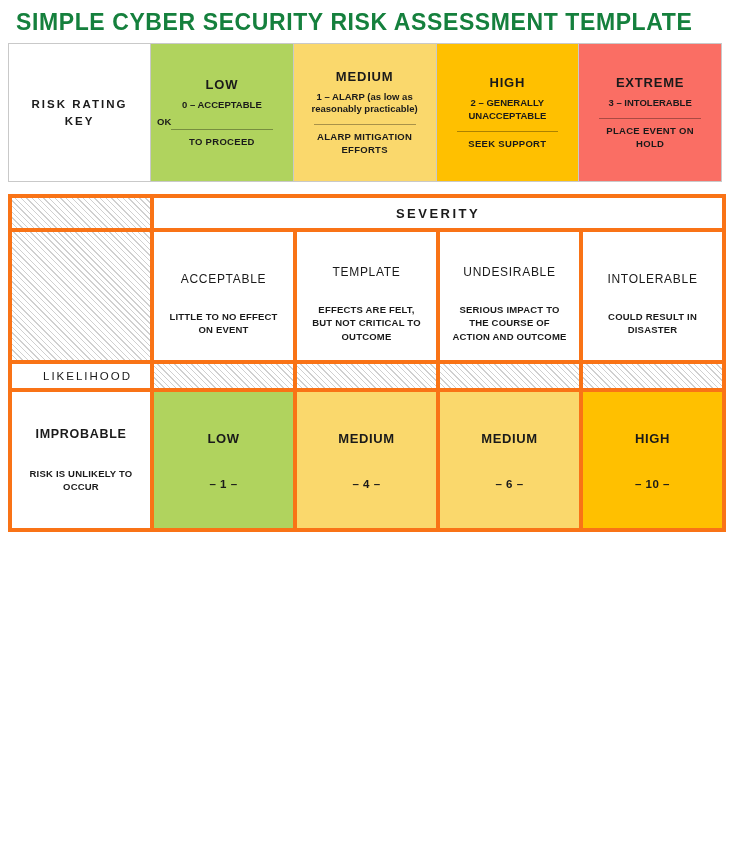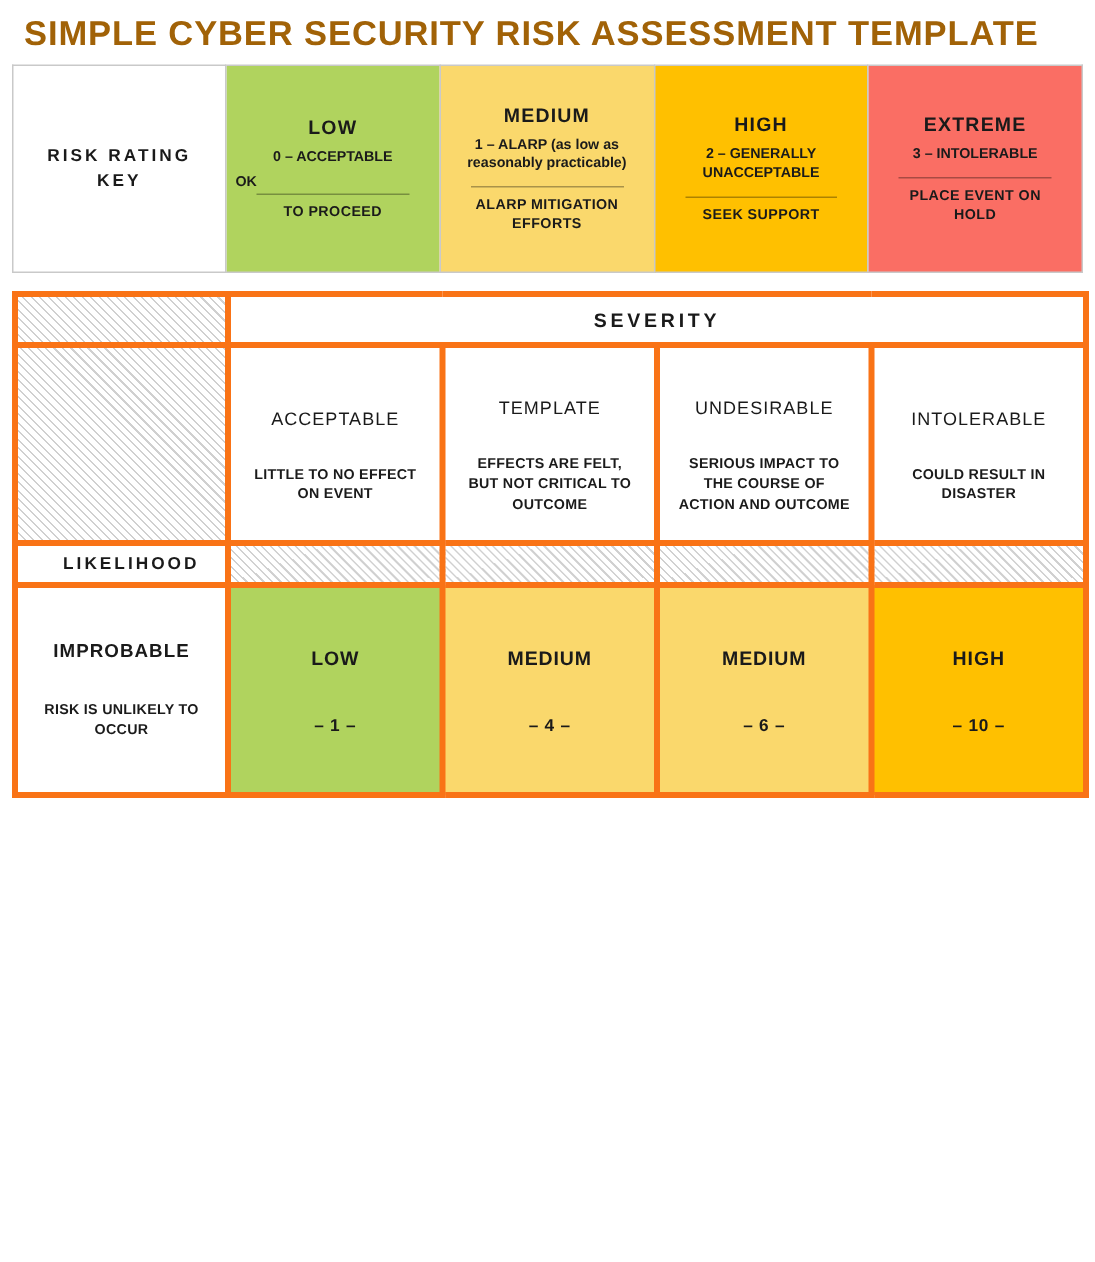--- a/index.html
+++ b/index.html
@@ -137,21 +137,21 @@
     margin-bottom: 24px;
   }
   .sev-desc {
     font-size: 9.5px;
     font-weight: bold;
     line-height: 1.45;
     letter-spacing: 0.2px;
   }
   td.likelihood-label {
     font-size: 11.5px;
-    font-weight: bold;
+    font-weight: normal;
     letter-spacing: 2px;
     height: 28px;
     background: #ffffff;
     text-align: left;
     padding-left: 14px;
   }
   td.row-label {
     background: #ffffff;
     height: 140px;
     padding: 8px 10px;
@@ -183,21 +183,21 @@
     font-size: 11.5px;
     font-weight: bold;
     letter-spacing: 0.5px;
   }
 </style>
 </head>
 <body>
 
 <div class="page">
 
-  <div class="title" style="color: #a16207;">SIMPLE CYBER SECURITY RISK ASSESSMENT TEMPLATE</div>
+  <div class="title" style="color: #15803d;">SIMPLE CYBER SECURITY RISK ASSESSMENT TEMPLATE</div>
 
   <table class="key">
     <tbody>
         <tr>
       <td class="key-label">RISK RATING KEY</td>
 
       <td class="key-cell" style="background: rgb(176, 211, 94);">
         <div class="key-head">LOW</div>
         <div class="key-sub">0 – ACCEPTABLE</div>
         <div class="key-ok">OK</div>

